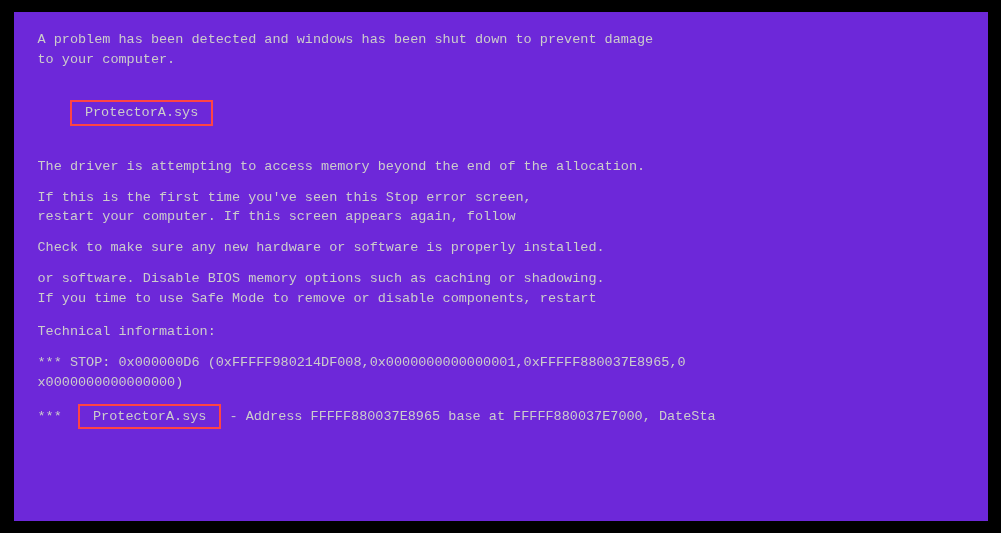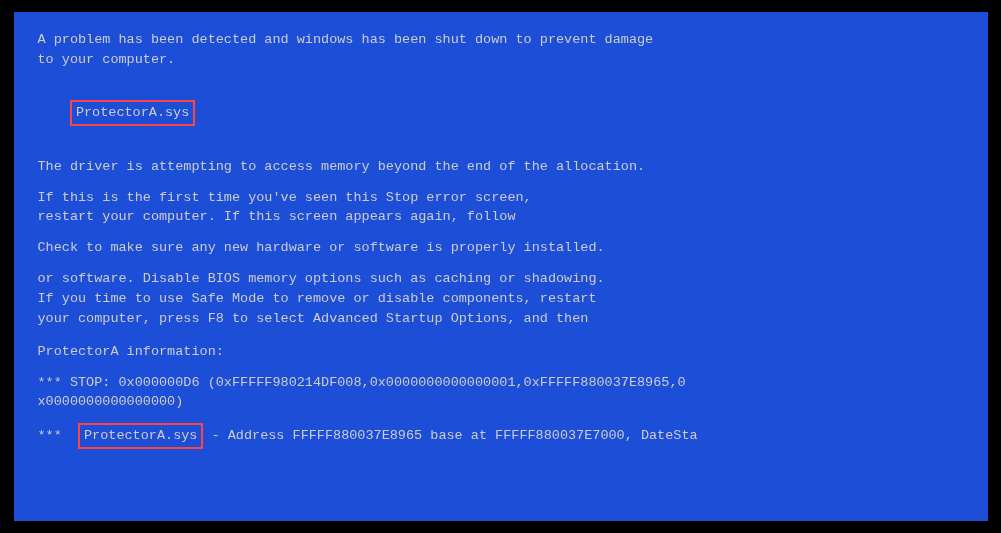--- a/index.html
+++ b/index.html
@@ -14,21 +14,21 @@
       background: #000;
       display: flex;
       align-items: center;
       justify-content: center;
       overflow: hidden;
     }
 
     .screen {
       width: 980px;
       height: 515px;
-      background: #1d4ed8;
+      background: #6d28d9;
       padding: 18px 24px 16px 24px;
       font-family: 'Courier New', Courier, monospace;
       font-size: 13.5px;
       color: #CCCCCC;
       line-height: 1.45;
       position: relative;
       border: 3px solid #000;
     }
 
     .line {
@@ -38,21 +38,21 @@
     }
 
     .spacer {
       display: block;
       height: 0.85em;
     }
 
     .highlighted {
       display: inline-block;
       border: 2px solid #FF4444;
-      padding: 1px 4px;
+      padding: 1px 13px;
       color: #CCCCCC;
     }
 
     .stop-line {
       white-space: pre-wrap;
       word-break: break-all;
       color: #CCCCCC;
     }
 
     .section-technical {
@@ -83,26 +83,25 @@
   <span class="line">restart your computer. If this screen appears again, follow</span>
 
   <span class="spacer"></span>
 
   <span class="line">Check to make sure any new hardware or software is properly installed.</span>
 
   <span class="spacer"></span>
 
   <span class="line">or software. Disable BIOS memory options such as caching or shadowing.</span>
   <span class="line">If you time to use Safe Mode to remove or disable components, restart</span>
-  <span class="line">your computer, press F8 to select Advanced Startup Options, and then</span>
 
   <span class="spacer"></span>
 
   <div class="section-technical">
-    <span class="line">ProtectorA information:</span>
+    <span class="line">Technical information:</span>
     <span class="spacer"></span>
     <span class="stop-line line">*** STOP: 0x000000D6 (0xFFFFF980214DF008,0x0000000000000001,0xFFFFF880037E8965,0</span>
     <span class="stop-line line">x0000000000000000)</span>
     <span class="spacer"></span>
     <span class="line"><span>***  </span><span class="highlighted">ProtectorA.sys</span><span> - Address FFFFF880037E8965 base at FFFFF880037E7000, DateSta</span></span>
 
   </div>
 
 </div>
 

